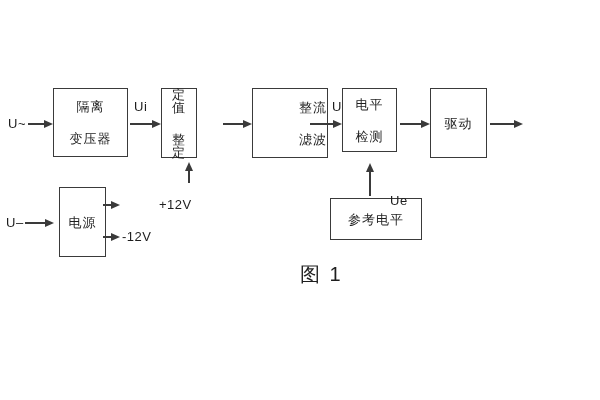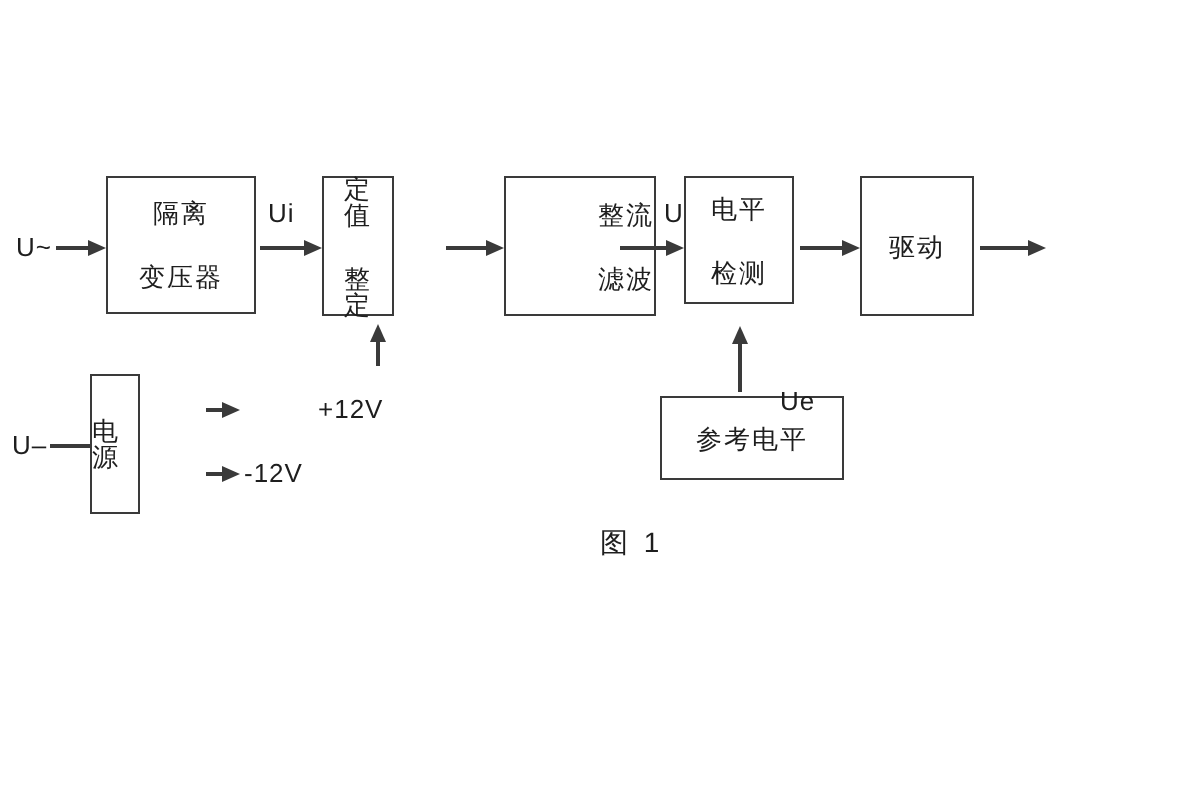--- a/index.html
+++ b/index.html
@@ -29,21 +29,21 @@
   .box.single { gap: 0; }
   .sig {
     position: absolute;
     font-size: 13px;
     line-height: 1;
     white-space: nowrap;
     letter-spacing: 0.5px;
   }
   .caption {
     position: absolute;
-    font-size: 14px;
+    font-size: 20px;
     letter-spacing: 2px;
     line-height: 1;
   }
   .arrow-h {
     position: absolute;
     height: 1.6px;
     background: #3a3a3a;
   }
   .arrow-h::after {
     content: "";
@@ -114,21 +114,21 @@
   <div class="box single" style="left:430px; top:88px; width:57px; height:70px;">
     <span>驱动</span>
   </div>
 
   <div class="arrow-h" style="left:490px; top:123px; width:25px;"></div>
 
 
   <span class="sig" style="left:6px; top:216px;">U–</span>
   <div class="arrow-h" style="left:25px; top:222px; width:21px;"></div>
 
-  <div class="box single" style="left:45px; top:187px; width:25px; height:70px;">
+  <div class="box single" style="left:59px; top:187px; width:47px; height:70px;">
     <span>电源</span>
   </div>
 
   <div class="arrow-h" style="left:103px; top:204px; width:9px;"></div>
   <span class="sig" style="left:122px; top:198px;margin-left:37px;">+12V</span>
 
   <div class="arrow-h" style="left:103px; top:236px; width:9px;"></div>
   <span class="sig" style="left:122px; top:230px;">-12V</span>
 
 

